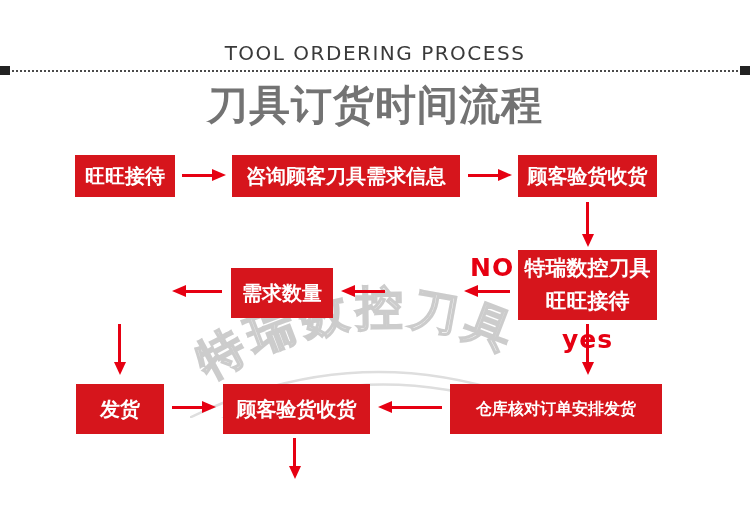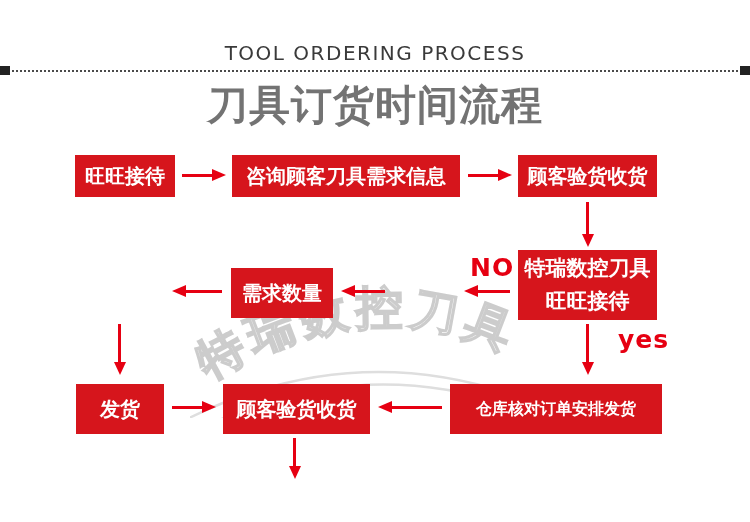--- a/index.html
+++ b/index.html
@@ -125,15 +125,15 @@
 
   <div class="arr arr-v arr-down" style="left:118px;top:296px;height:38px;"></div>
   <div class="arr arr-v arr-down" style="left:586px;top:296px;height:38px;"></div>
 
   <div class="arr arr-h arr-right" style="left:172px;top:378px;width:30px;"></div>
   <div class="arr arr-h arr-left" style="left:392px;top:378px;width:50px;"></div>
 
   <div class="arr arr-v arr-down" style="left:293px;top:410px;height:28px;"></div>
 
   <div class="edge-label" style="left:470px;top:225px;">NO</div>
-  <div class="edge-label" style="left:618px;top:297px;">yes</div>
+  <div class="edge-label" style="left:562px;top:297px;">yes</div>
 
 </div>
 
 </body></html>

